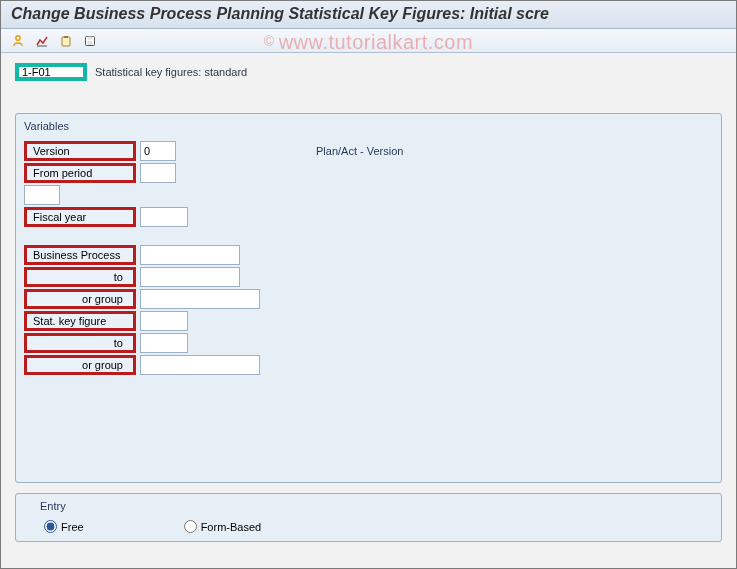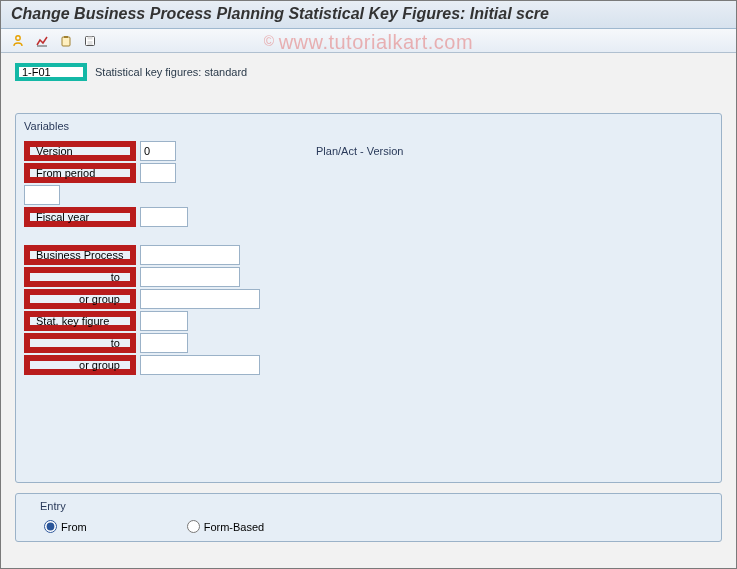--- a/index.html
+++ b/index.html
@@ -88,21 +88,21 @@
       display: flex;
       align-items: center;
       height: 22px;
     }
     .form-label-box {
       width: 112px;
       height: 20px;
       display: flex;
       align-items: center;
       padding-left: 6px;
-      border: 6px solid #b91c1c;
+      border: 3px solid #b91c1c;
       background: #eaf1f8;
       margin-right: 4px;
     }
     .form-label-box.indent { justify-content: flex-end; padding-right: 10px; padding-left:16px;}
     .inp {
       height: 20px;
       border: 1px solid #9bb2c8;
       background: #fff;
       font: inherit;
       padding: 0 3px;
@@ -228,21 +228,21 @@
       <div class="form-label-box indent">or group</div>
       <input class="inp lg" type="text" value="" style="">
     </div>
   </div>
 
   <div class="panel entry-panel">
     <div class="panel-title">Entry</div>
     <div class="radio-group">
       <label class="radio-item">
         <input type="radio" name="entry" checked="" style="">
-        <span>From</span>
+        <span>Free</span>
       </label>
       <label class="radio-item">
         <input type="radio" name="entry" style="">
         <span>Form-Based</span>
       </label>
     </div>
   </div>
 
 </div>
 

